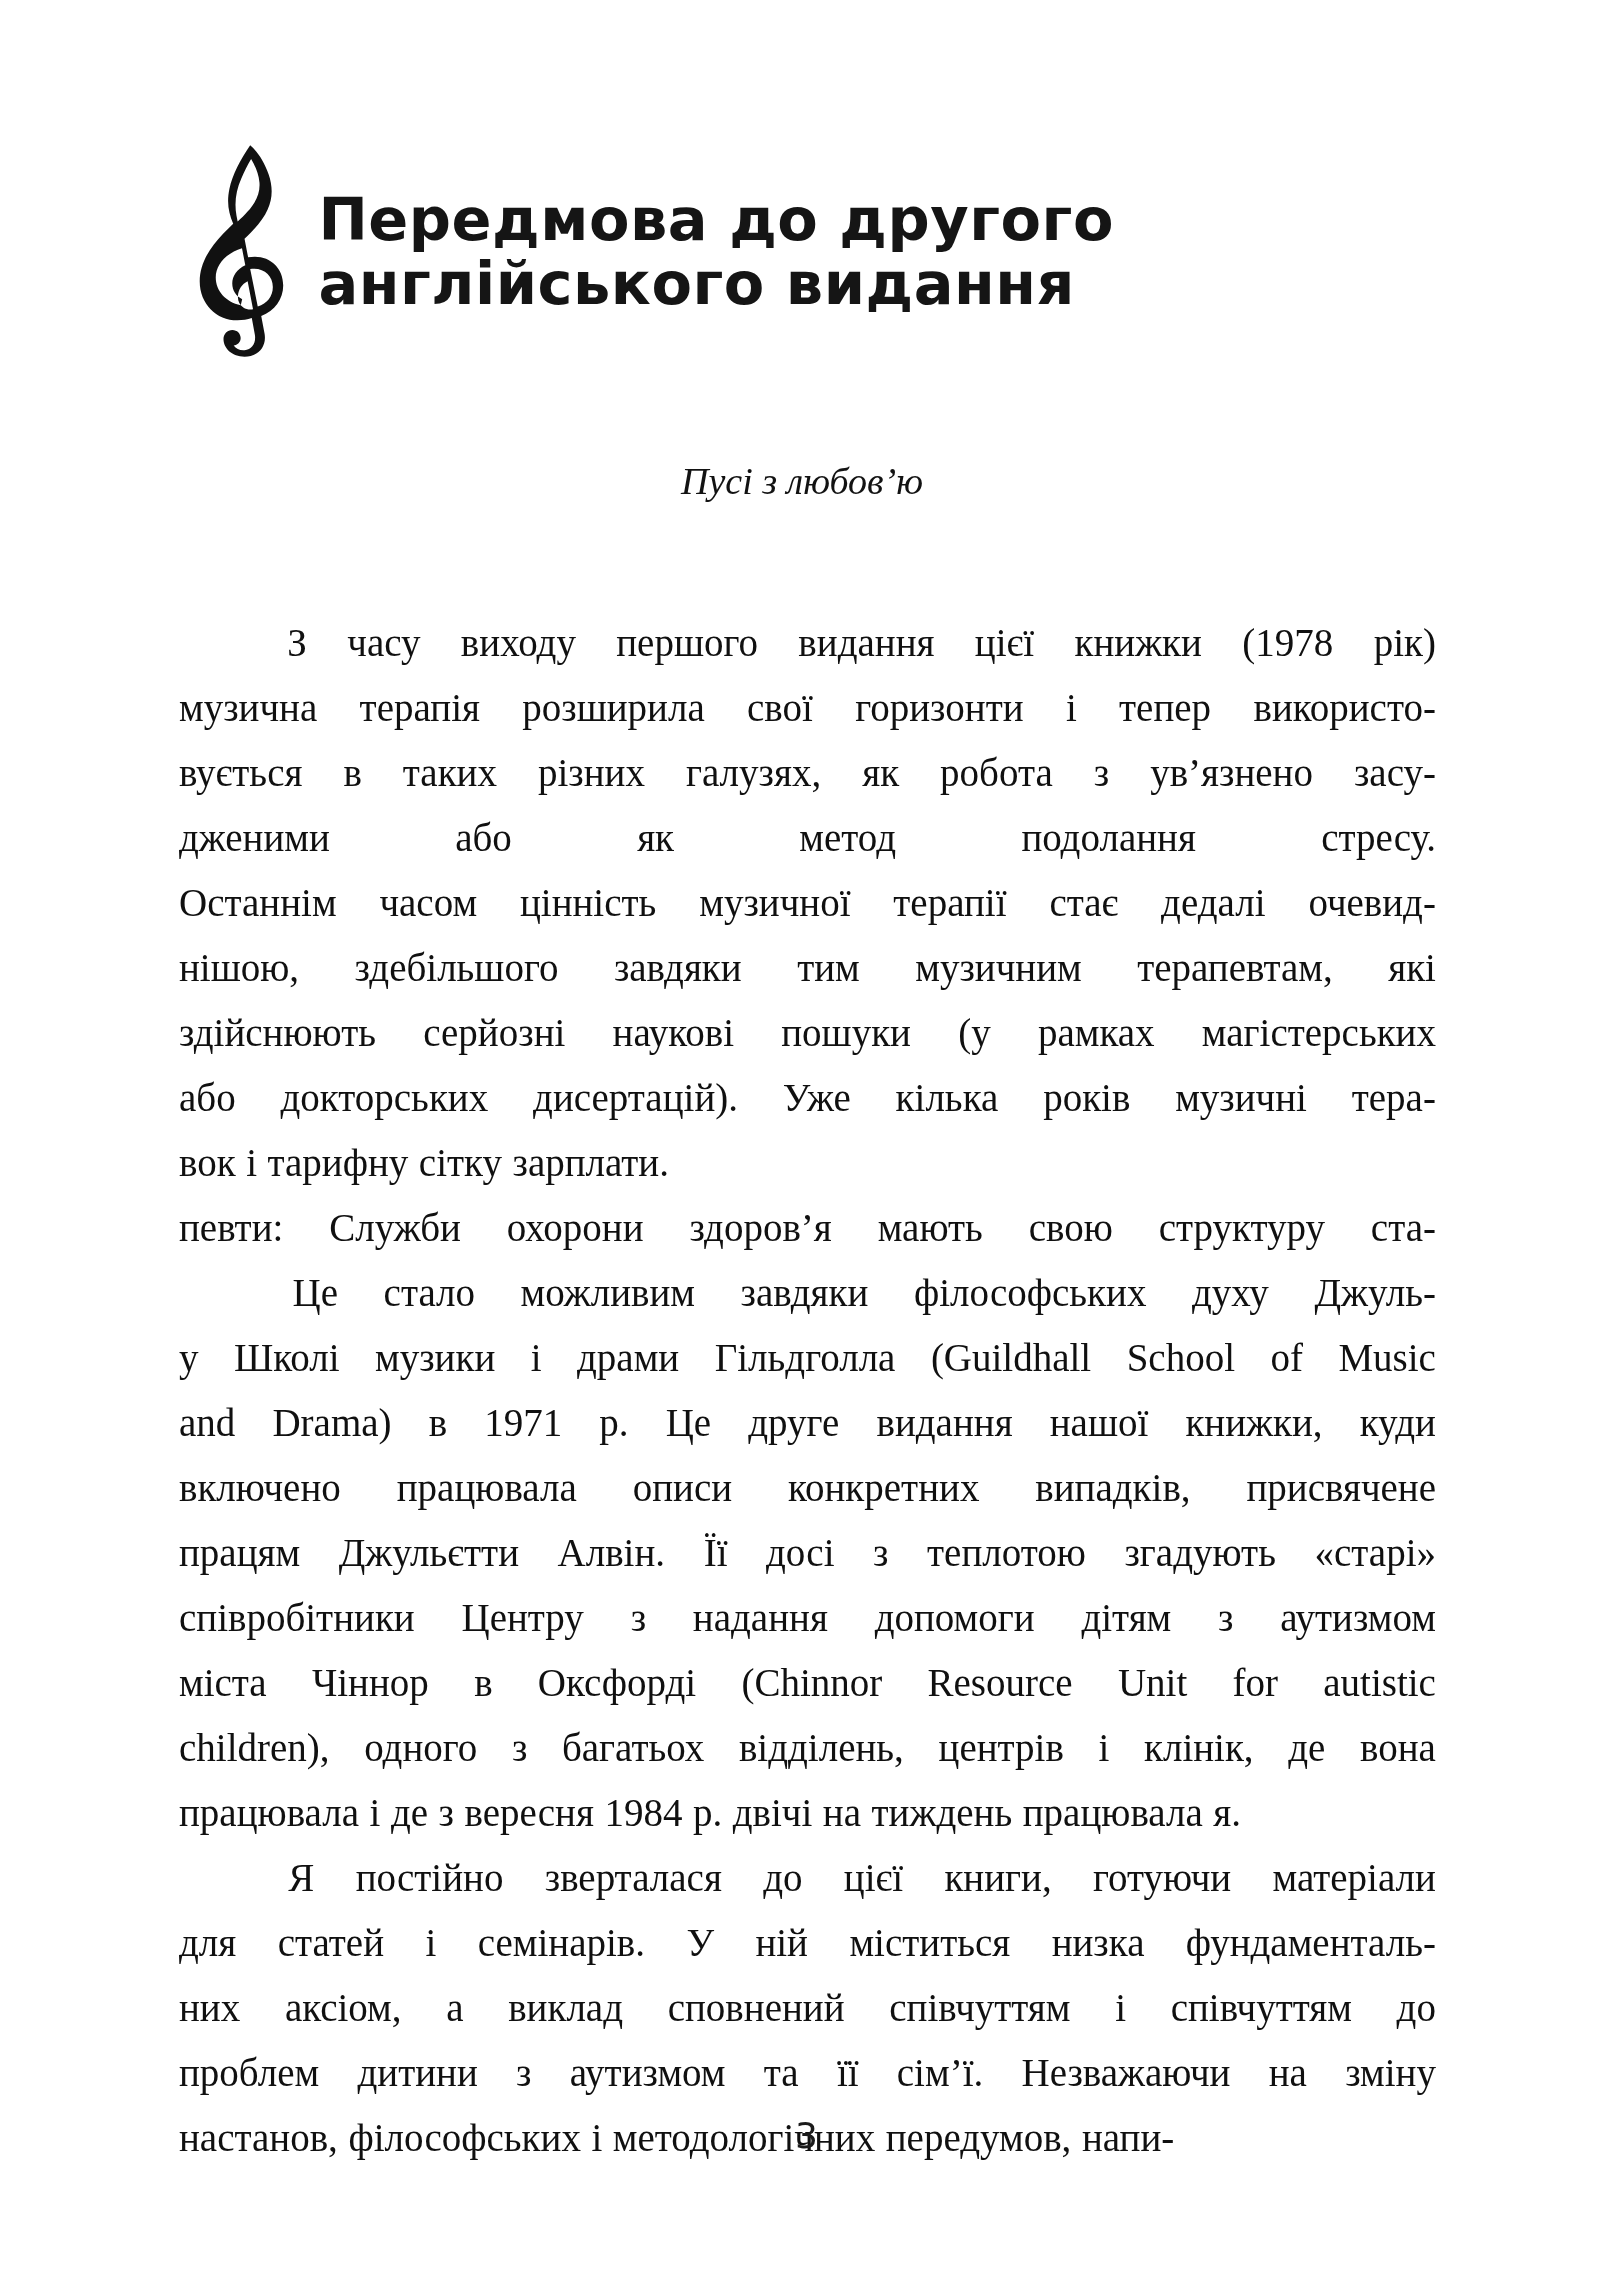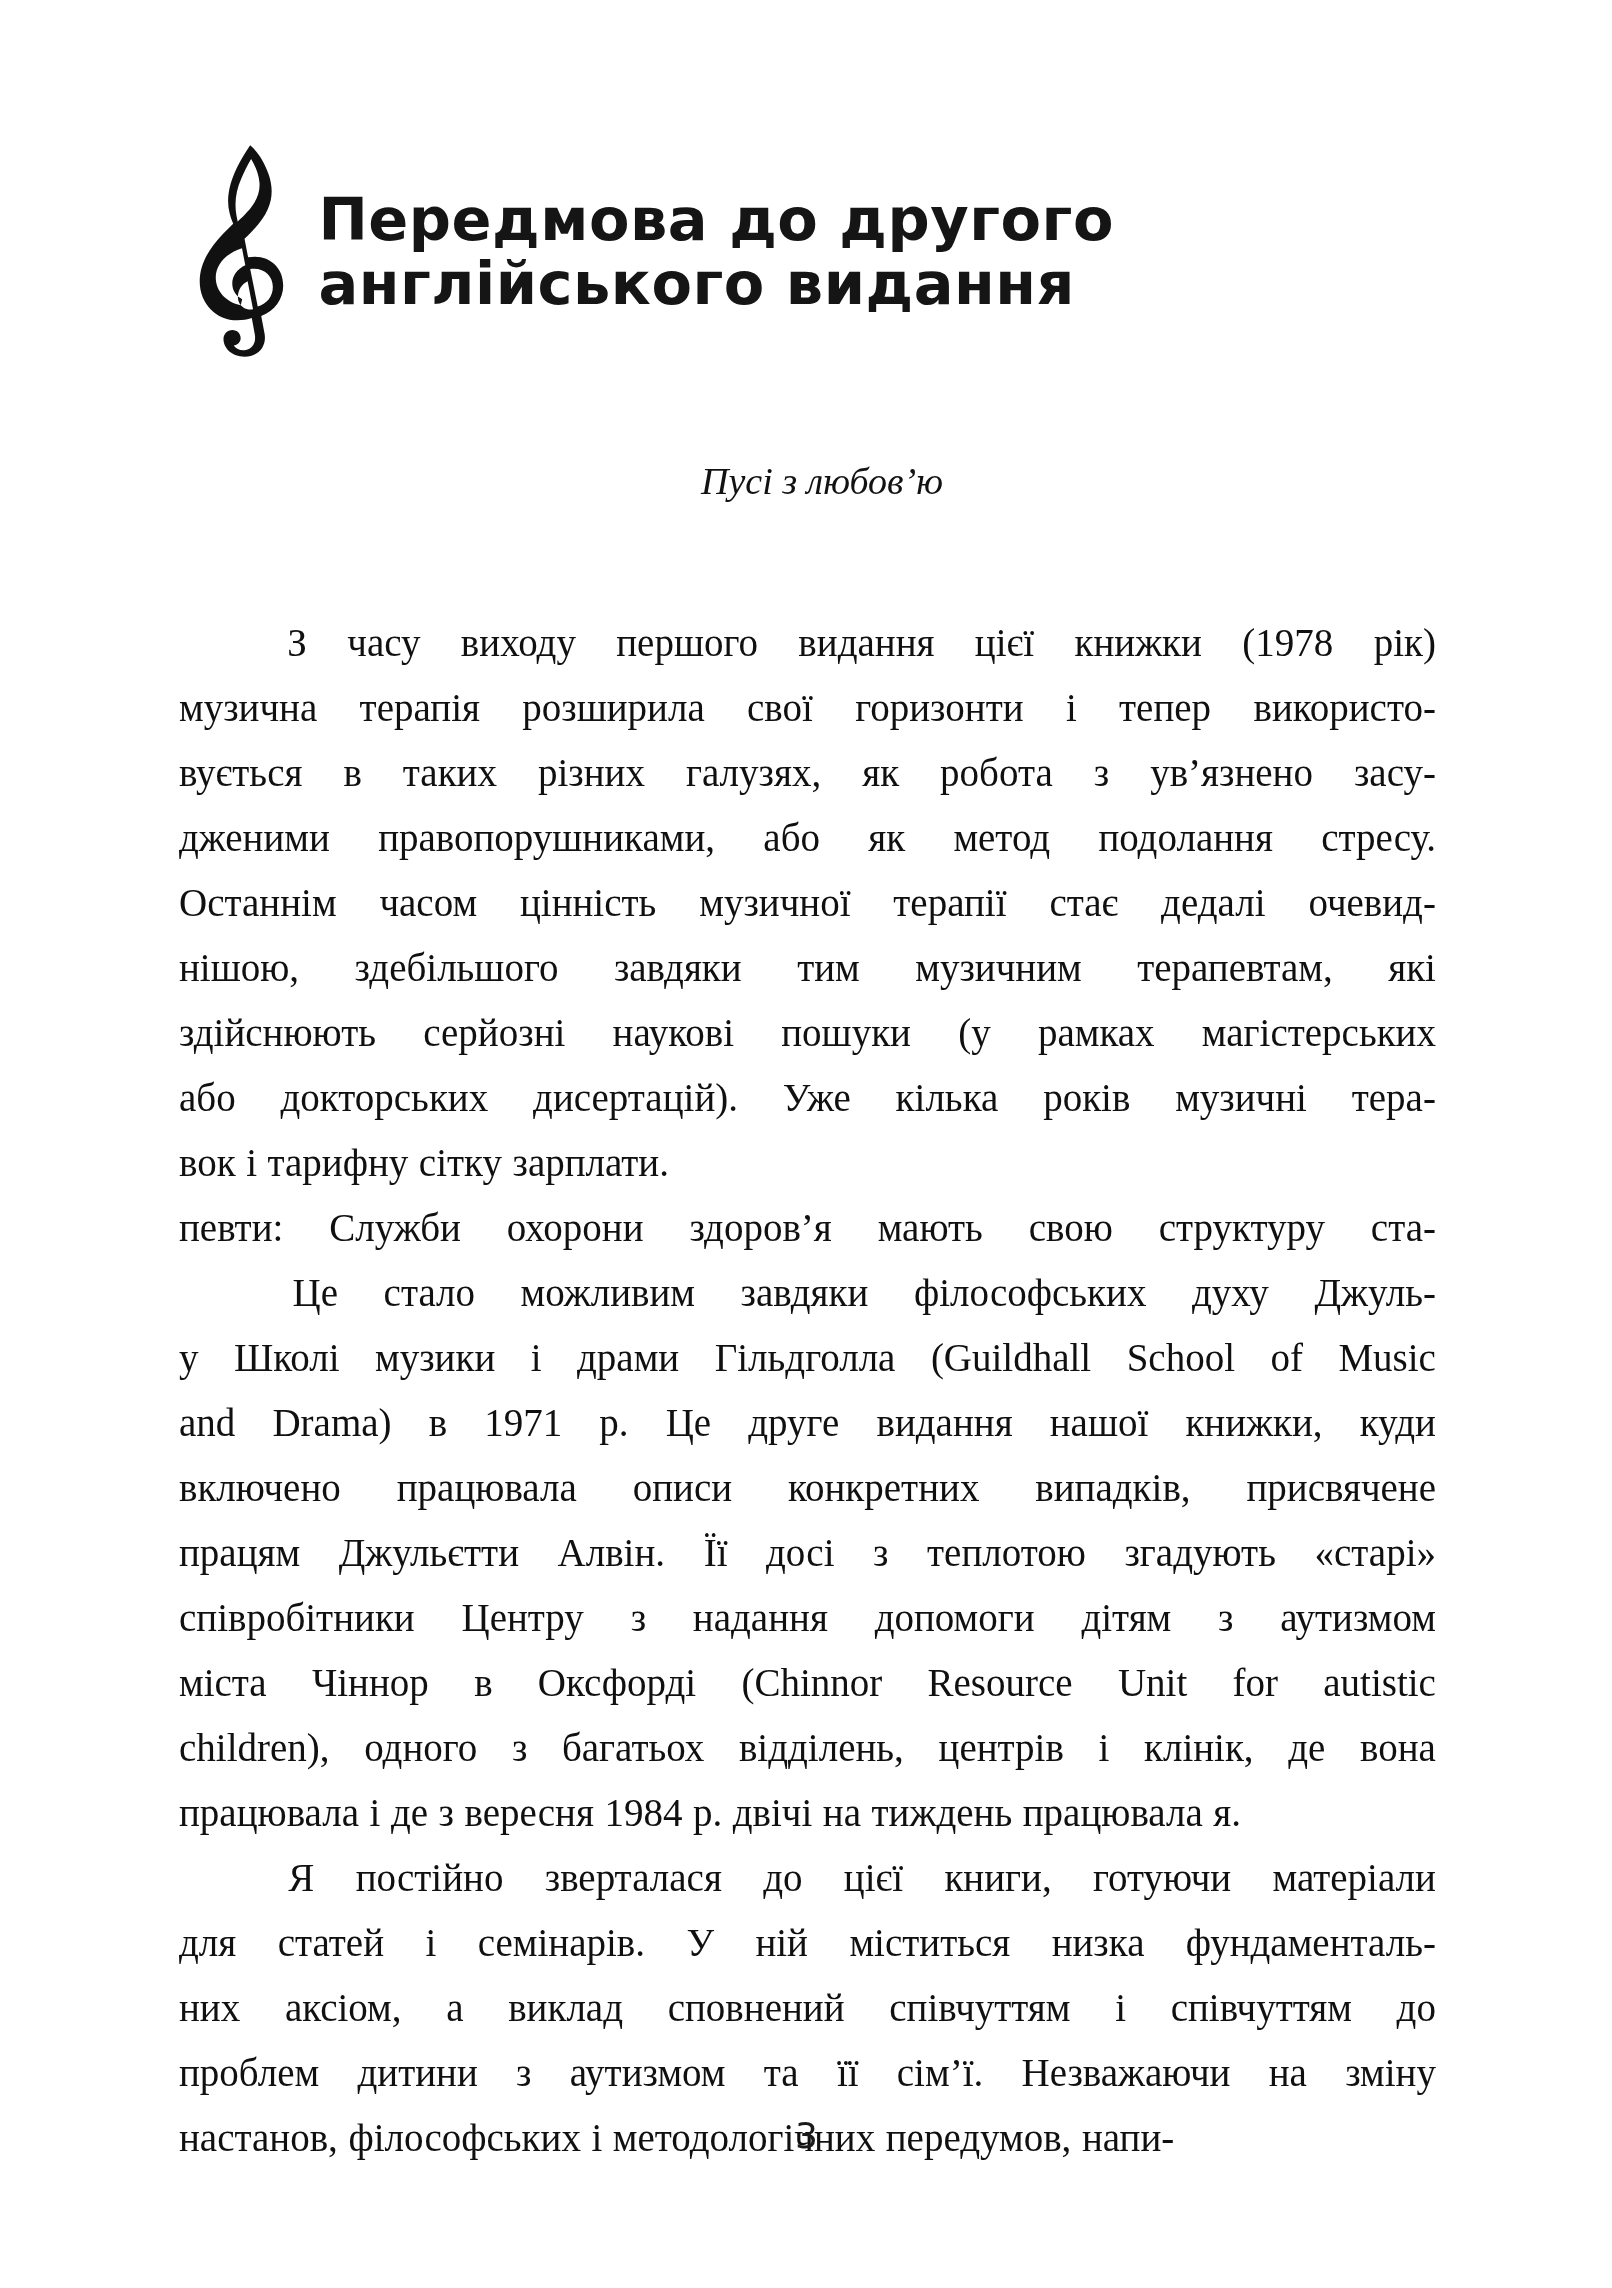--- a/index.html
+++ b/index.html
@@ -55,21 +55,21 @@
     font-size: 59px;
     line-height: 1.09;
     letter-spacing: 0.5px;
     color: #151515;
     white-space: nowrap;
   }
 
   
   .dedication {
     position: absolute;
-    left: 196px;
+    left: 176px;
     top: 459px;
     width: 1252px;
     text-align: center;
     font-family: "Liberation Serif", "DejaVu Serif", serif;
     font-style: italic;
     font-size: 38px;
     line-height: 1.2;
     color: #121212;
   }
 
@@ -197,21 +197,20 @@
           <span class="w">різних</span>
           <span class="w">галузях,</span>
           <span class="w">як</span>
           <span class="w">робота</span>
           <span class="w">з</span>
           <span class="w">ув’язнено</span>
           <span class="w">засу-</span>
         </div>
         <div class="line">
           <span class="w">дженими</span>
-          <span class="w">правопорушниками,</span>
           <span class="w">або</span>
           <span class="w">як</span>
           <span class="w">метод</span>
           <span class="w">подолання</span>
           <span class="w">стресу.</span>
         </div>
         <div class="line">
           <span class="w">Останнім</span>
           <span class="w">часом</span>
           <span class="w">цінність</span>

